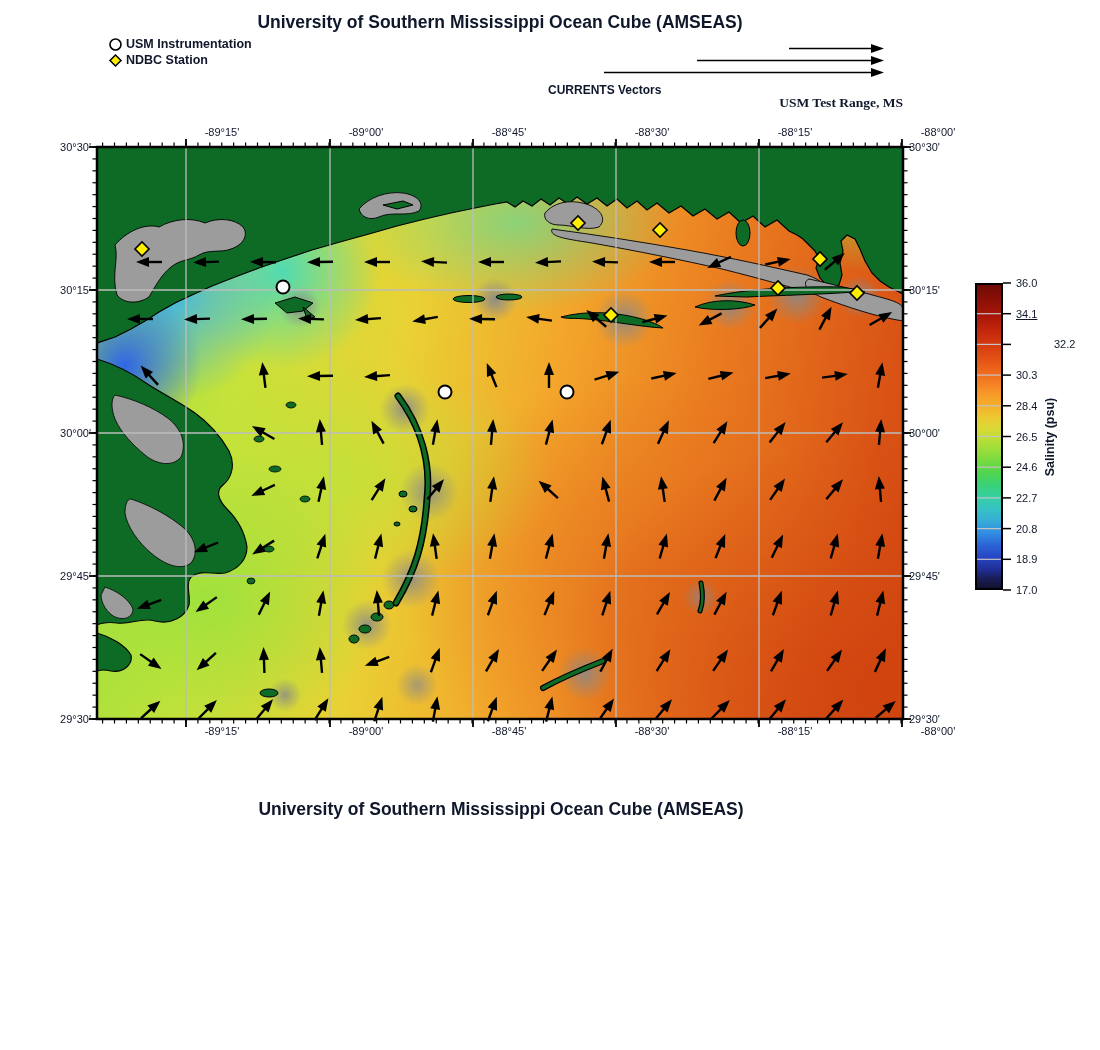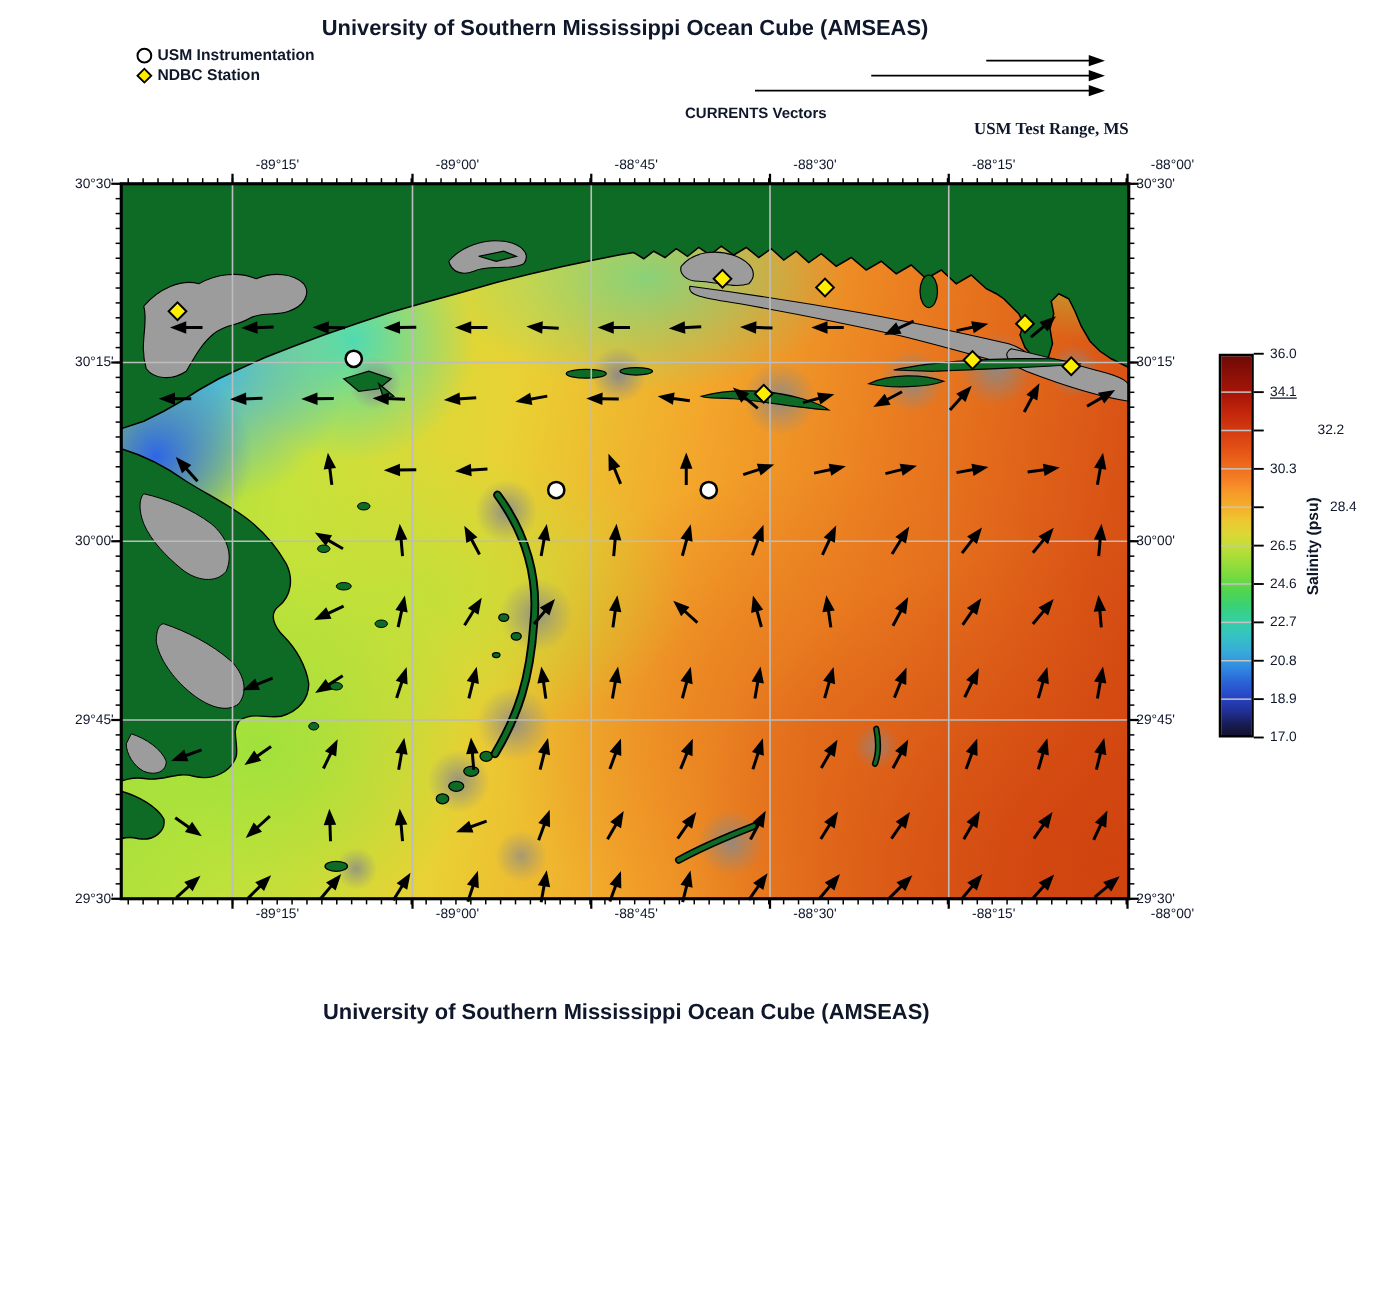--- a/index.html
+++ b/index.html
@@ -960,20 +960,20 @@
     <div class="tick-label tl-left" style="left: 91px; top: 433px;">30°00'</div>
     <div class="tick-label tl-right" style="left: 909px; top: 433px;">30°00'</div>
     <div class="tick-label tl-left" style="left: 91px; top: 576px;">29°45'</div>
     <div class="tick-label tl-right" style="left: 909px; top: 576px;">29°45'</div>
     <div class="tick-label tl-left" style="left: 91px; top: 719px;">29°30'</div>
     <div class="tick-label tl-right" style="left: 909px; top: 719px;">29°30'</div>
     <div class="cb-label" style="left: 1016px; top: 283px;">36.0</div>
     <div class="cb-label" style="left: 1016px; top: 313.7px; text-decoration: underline;">34.1</div>
     <div class="cb-label" style="left: 1016px; top: 344.4px; margin-left: 38px;">32.2</div>
     <div class="cb-label" style="left: 1016px; top: 375.1px;">30.3</div>
-    <div class="cb-label" style="left: 1016px; top: 405.8px; margin-left: 48px;">28.4</div>
+    <div class="cb-label" style="left: 1016px; top: 405.8px;">28.4</div>
     <div class="cb-label" style="left: 1016px; top: 436.5px; text-align: center;">26.5</div>
     <div class="cb-label" style="left: 1016px; top: 467.2px;">24.6</div>
     <div class="cb-label" style="left: 1016px; top: 497.9px;">22.7</div>
     <div class="cb-label" style="left: 1016px; top: 528.6px;">20.8</div>
     <div class="cb-label" style="left: 1016px; top: 559.3px;">18.9</div>
     <div class="cb-label" style="left: 1016px; top: 590px;">17.0</div>
   </div>
 
 </body></html>

